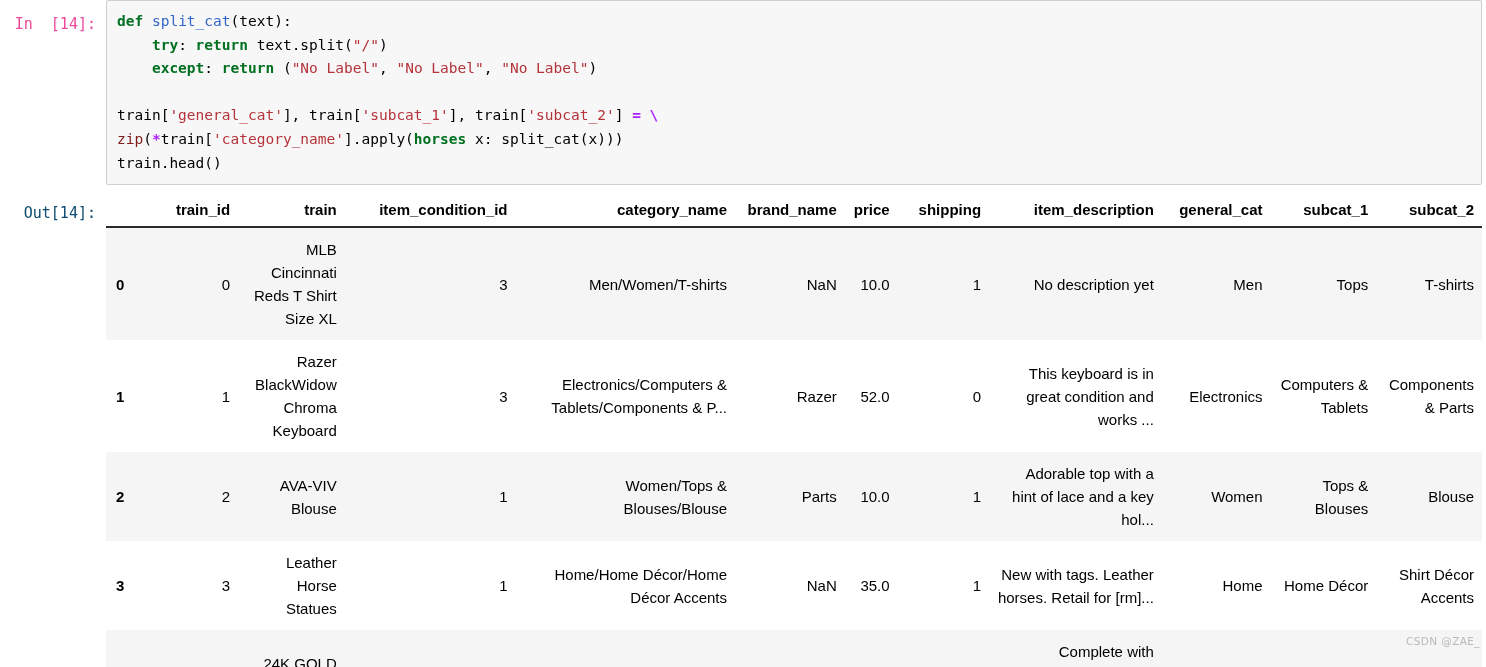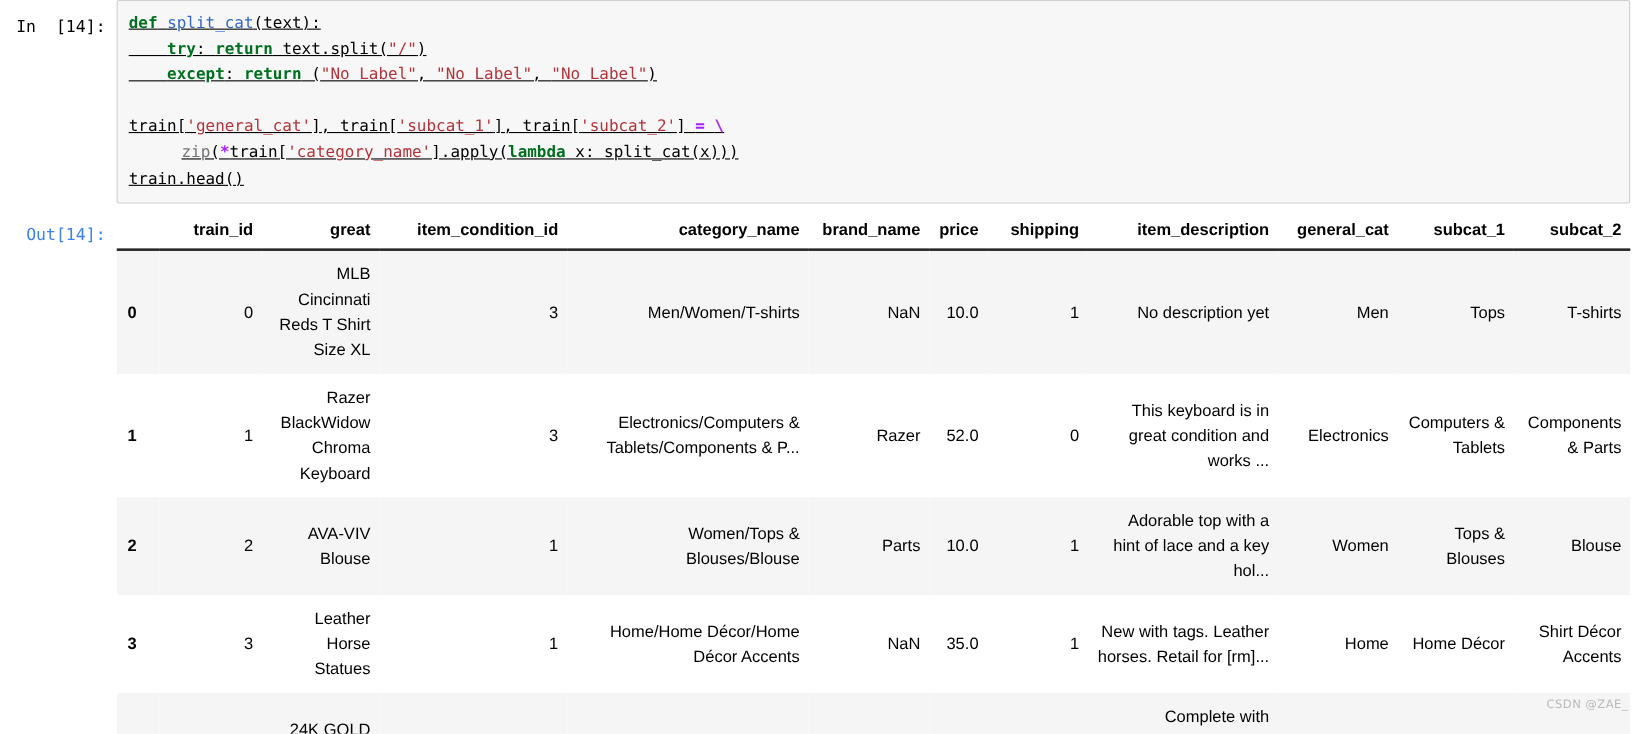--- a/index.html
+++ b/index.html
@@ -31,46 +31,45 @@
     width: 96px;
     min-width: 96px;
     text-align: right;
     padding-right: 10px;
     font-family: "DejaVu Sans Mono", monospace;
     font-size: 15px;
     line-height: 20px;
     white-space: pre;
     -webkit-font-smoothing: antialiased;
   }
-  .prompt-in  { color: #000000; padding-top: 14px; }
-  .prompt-out { color: #3b82f6; padding-top: 8px; }
+  .prompt-in  { color: #ec4899; padding-top: 14px; }
+  .prompt-out { color: #0c4a6e; padding-top: 8px; }
 
   
   .input-area {
     flex: 1;
     background: #f7f7f7;
     border: 1px solid #cfcfcf;
     border-radius: 2px;
     padding: 9px 8px 9px 10px;
     box-sizing: border-box;
     margin-right: 4px;
   }
   pre.code {
     margin: 0;
     font-family: "DejaVu Sans Mono", monospace;
     font-size: 14.5px;
     line-height: 23.6px;
     white-space: pre;
     color: #000000;
-    text-decoration: underline;
   }
   .kw   { color: #007020; font-weight: bold; }  
   .fn   { color: #3366cc; }                      
   .str  { color: #b5333a; }                      
-  .bi   { color: #737373; margin-left: 48px; }                      
+  .bi   { color: #7f1d1d; }                      
   .op   { color: #aa22ff; font-weight: bold; }
 
   
   .output-area {
     flex: 1;
     padding-top: 2px;
     overflow: hidden;
   }
   table.df {
     border-collapse: collapse;
@@ -136,21 +135,21 @@
 
   <div class="cell-row">
     <div class="prompt prompt-in">In  [14]:</div>
 
     <div class="input-area">
       <pre class="code"><span class="kw">def</span> <span class="fn">split_cat</span>(text):
     <span class="kw">try</span>: <span class="kw">return</span> text.split(<span class="str">"/"</span>)
     <span class="kw">except</span>: <span class="kw">return</span> (<span class="str">"No Label"</span>, <span class="str">"No Label"</span>, <span class="str">"No Label"</span>)
 
 train[<span class="str">'general_cat'</span>], train[<span class="str">'subcat_1'</span>], train[<span class="str">'subcat_2'</span>] <span class="op">=</span> <span class="op">\</span>
-<span class="bi">zip</span>(<span class="op">*</span>train[<span class="str">'category_name'</span>].apply(<span class="kw">lambda</span> x: split_cat(x)))
+<span class="bi">zip</span>(<span class="op">*</span>train[<span class="str">'category_name'</span>].apply(<span class="kw">horses</span> x: split_cat(x)))
 train.head()</pre>
     </div>
   </div>
 
   <div class="cell-row" style="margin-top:10px;">
     <div class="prompt prompt-out">Out[14]:</div>
 
     <div class="output-area">
       <table class="df">
         <colgroup>
@@ -164,21 +163,21 @@
             <col class="c-ship">
           <col class="c-desc">
             <col class="c-gen">
             <col class="c-sub1">
             <col class="c-sub2">
         </colgroup>
         <thead>
           <tr>
             <th class="idx"></th>
             <th>train_id</th>
-            <th>great</th>
+            <th>train</th>
             <th>item_condition_id</th>
             <th>category_name</th>
             <th>brand_name</th>
             <th>price</th>
             <th>shipping</th>
             <th>item_description</th>
             <th>general_cat</th>
             <th>subcat_1</th>
             <th>subcat_2</th>
           </tr>

